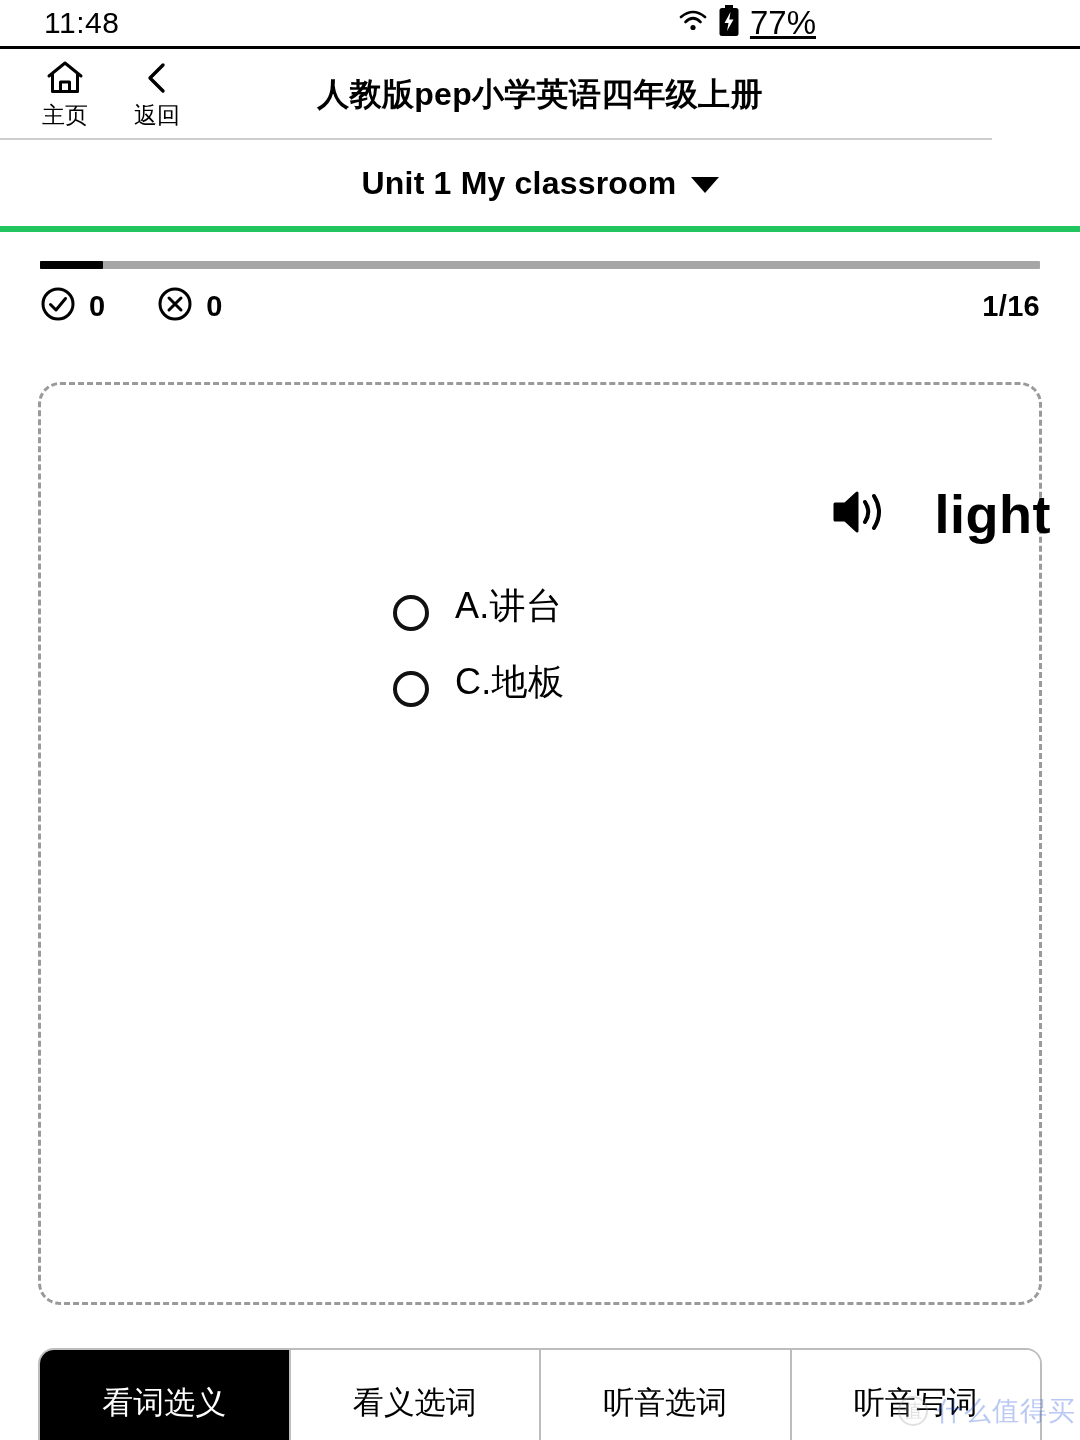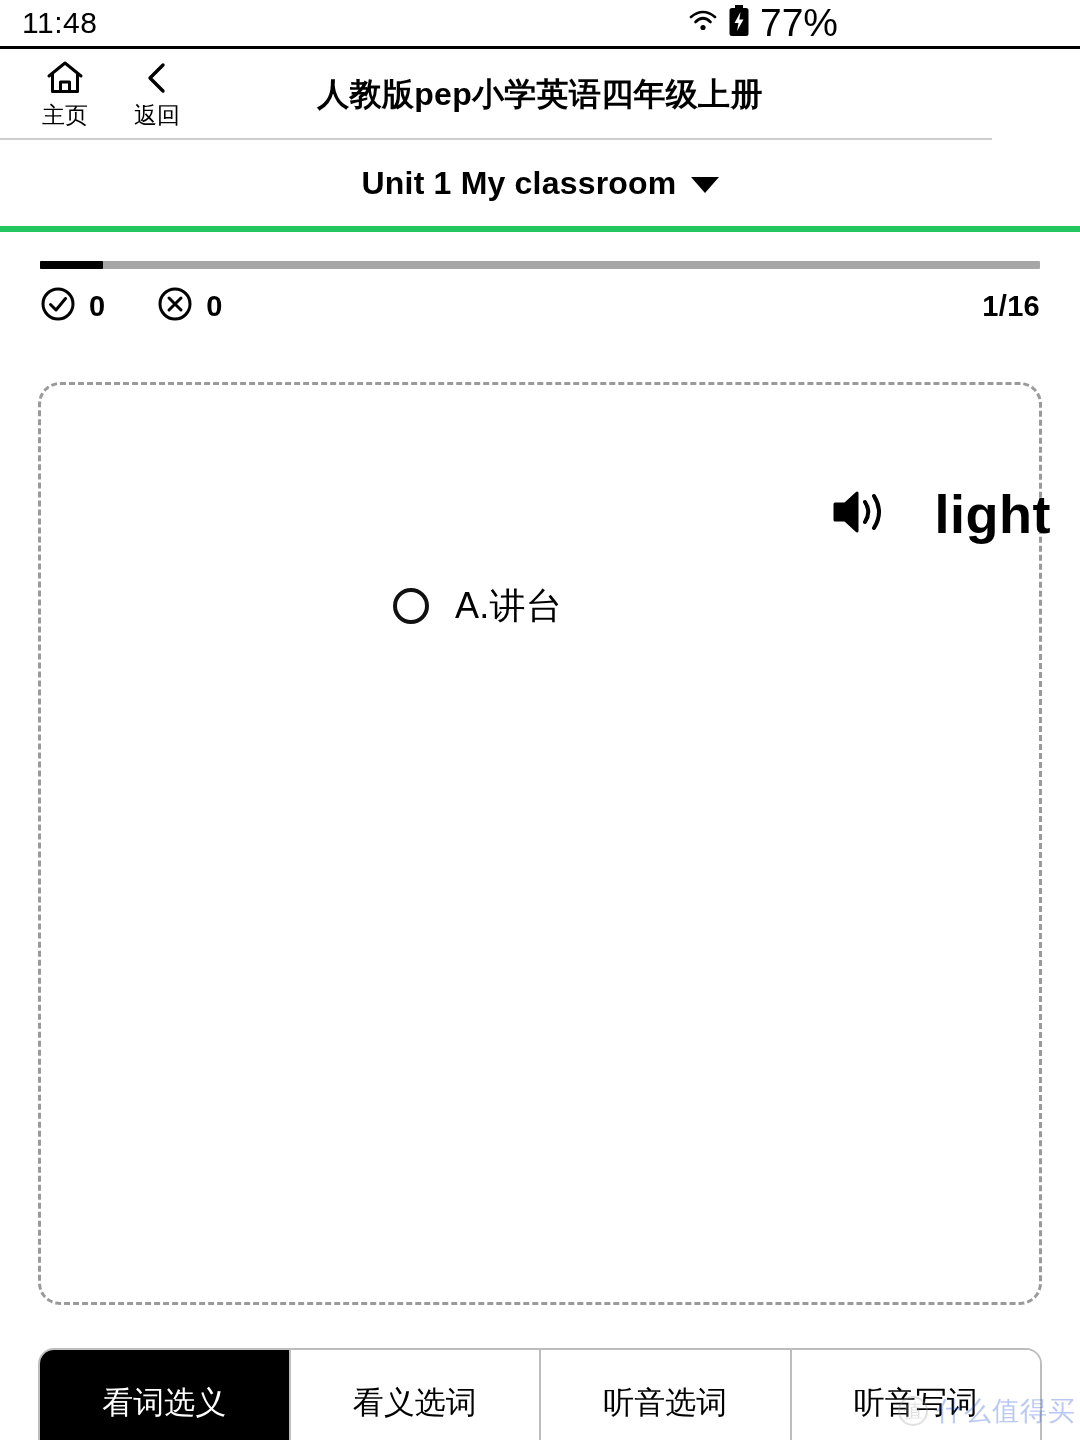--- a/index.html
+++ b/index.html
@@ -9,27 +9,27 @@
     font-family:"Liberation Sans","DejaVu Sans",sans-serif;
     color:#000;
     overflow:hidden;
   }
   #app { position:relative; width:1080px; height:1440px; }
 
   
   .statusbar{
     position:absolute; left:0; top:0; width:860px; height:46px;
     display:flex; align-items:center; justify-content:space-between;
-    padding:0 22px;
+    padding:0 44px;
   }
   .status-time{ font-size:30px; font-weight:400; letter-spacing:.5px; }
   .status-right{ display:flex; align-items:center; gap:10px; }
   .wifi-icon{ display:block; }
   .batt-icon{ display:block; }
-  .status-batt{ font-size:39px; font-weight:500; letter-spacing:0; }
+  .status-batt{ font-size:33px; font-weight:500; letter-spacing:0;text-decoration:underline; }
 
   .hairline-top{
     position:absolute; left:0; top:46px; width:1080px; height:3px;
     background:#000;
   }
 
   
   .navbar{
     position:absolute; left:0; top:49px; width:992px; height:91px;
     border-bottom:2px solid #cdcdcd;
@@ -91,21 +91,21 @@
   .word-row{
     position:absolute; left:12px; top:98px; width:100%;
     display:flex; align-items:center; justify-content:flex-end; gap:47px;
   }
   .word-text{ font-size:54px; font-weight:700; letter-spacing:.5px; }
 
   .options{
     position:absolute; left:352px; top:196px; width:620px;
   }
   .option{
-    display:flex; align-items:center; gap:26px;
+    display:flex; align-items:flex-end; gap:26px;
     height:50px; margin-bottom:26px;
   }
   .radio{
     width:36px; height:36px; border:4px solid #111; border-radius:50%;
     flex:none;
   }
   .option-label{ font-size:36px; letter-spacing:.3px; }
 
   
   .tabbar{
@@ -231,20 +231,24 @@
         </svg>
       </span>
       <span class="word-text">light</span>
     </div>
 
     <div class="options" id="options-list">
         <div class="option">
           <span class="radio"></span>
           <span class="option-label">A.讲台</span>
         </div>
+        <div class="option">
+          <span class="radio"></span>
+          <span class="option-label">C.地板</span>
+        </div>
       </div>
   </div>
 
   <div class="tabbar" id="tabbar">
       <div class="tab active">看词选义</div>
       <div class="tab">看义选词</div>
       <div class="tab">听音选词</div>
       <div class="tab">听音写词</div>
     </div>
 

